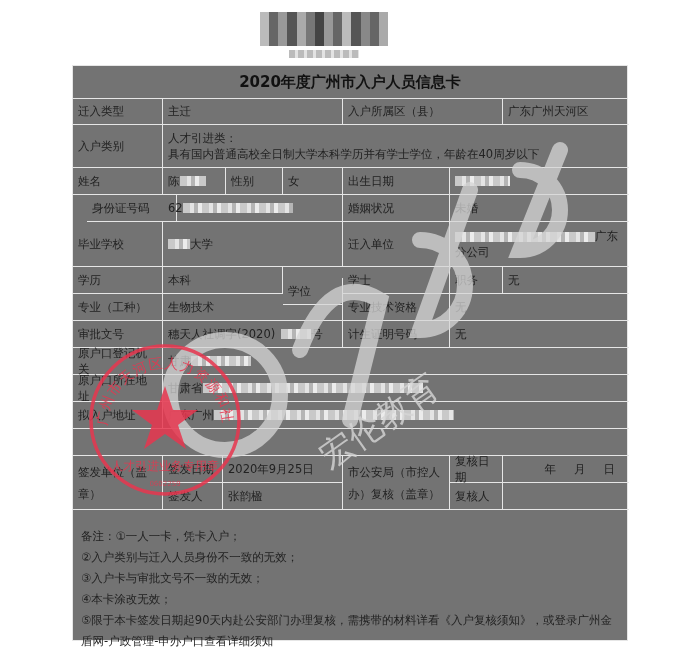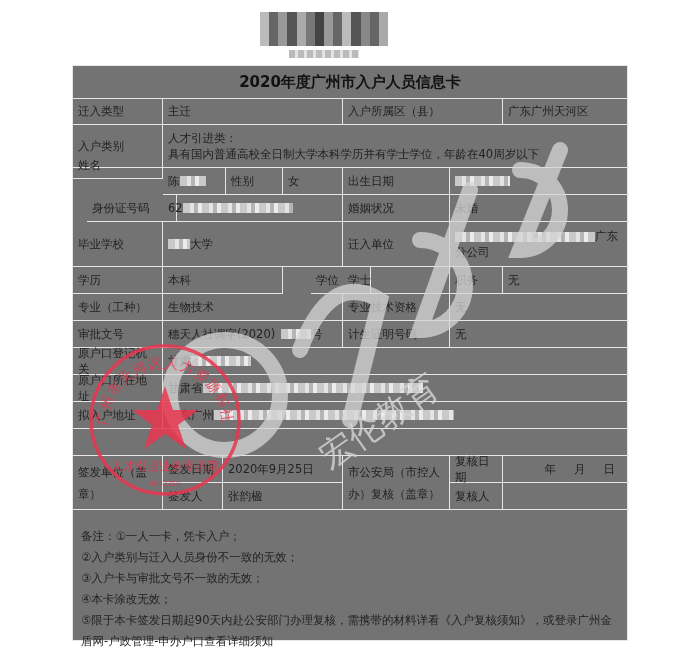--- a/index.html
+++ b/index.html
@@ -57,21 +57,21 @@
   <div class="cell" style="left:90px;top:32px;width:180px;height:27px;">主迁</div>
   <div class="cell" style="left:270px;top:32px;width:160px;height:27px;">入户所属区（县）</div>
   <div class="cell" style="left:0;top:59px;width:90px;height:43px;">入户类别</div>
 
   <div class="cell" style="left:430px;top:32px;width:126px;height:27px;border-right:none;">广东广州天河区</div>
   <div class="cell" style="left:90px;top:59px;width:466px;height:43px;border-right:none;flex-direction:column;align-items:flex-start;justify-content:center;">
     <div>人才引进类：</div>
     <div>具有国内普通高校全日制大学本科学历并有学士学位，年龄在40周岁以下</div>
   </div>
 
-  <div class="cell" style="left:0;top:86px;width:90px;height:27px;">姓名</div>
+  <div class="cell" style="left:0;top:102px;width:90px;height:27px;">姓名</div>
   <div class="cell" style="left:90px;top:102px;width:63px;height:27px;">
     <span>陈</span>
       <span class="blur" style="width:26px"></span>
   </div>
   <div class="cell" style="left:153px;top:102px;width:57px;height:27px;">性别</div>
   <div class="cell" style="left:210px;top:102px;width:60px;height:27px;">女</div>
   <div class="cell" style="left:270px;top:102px;width:107px;height:27px;">出生日期</div>
   <div class="cell" style="left:377px;top:102px;width:179px;height:27px;border-right:none;">
     <span class="blur" style="width:55px"></span>
   </div>
@@ -90,21 +90,21 @@
       <span>大学</span>
   </div>
   <div class="cell" style="left:270px;top:156px;width:107px;height:45px;">迁入单位</div>
   <div class="cell" style="left:377px;top:156px;width:179px;height:45px;border-right:none;flex-direction:column;align-items:flex-start;justify-content:center;">
     <div><span class="blur" style="width:140px"></span><span>广东</span></div>
     <div>分公司</div>
   </div>
 
   <div class="cell" style="left:0;top:201px;width:90px;height:27px;">学历</div>
   <div class="cell" style="left:90px;top:201px;width:120px;height:27px;">本科</div>
-  <div class="cell" style="left:210px;top:201px;width:60px;height:27px;margin-left:28px;">学位</div>
+  <div class="cell" style="left:210px;top:212px;width:60px;height:27px;">学位</div>
   <div class="cell" style="left:270px;top:201px;width:107px;height:27px;">学士</div>
   <div class="cell" style="left:377px;top:201px;width:53px;height:27px;">职务</div>
   <div class="cell" style="left:430px;top:201px;width:126px;height:27px;border-right:none;">无</div>
 
   <div class="cell" style="left:0;top:228px;width:90px;height:27px;">专业（工种）</div>
   <div class="cell" style="left:90px;top:228px;width:180px;height:27px;">生物技术</div>
   <div class="cell" style="left:270px;top:228px;width:107px;height:27px;">专业技术资格</div>
   <div class="cell" style="left:377px;top:228px;width:179px;height:27px;border-right:none;">无</div>
 
   <div class="cell" style="left:0;top:255px;width:90px;height:27px;">审批文号</div>

